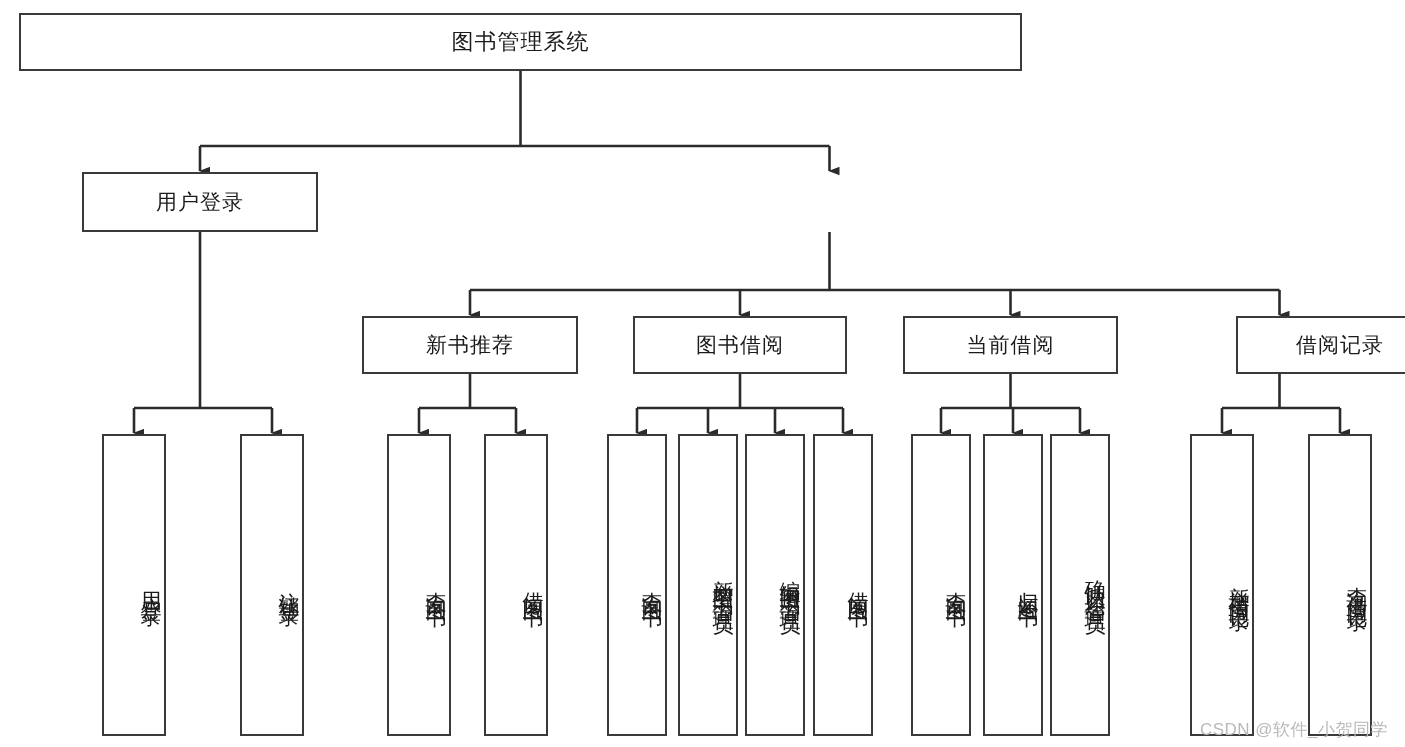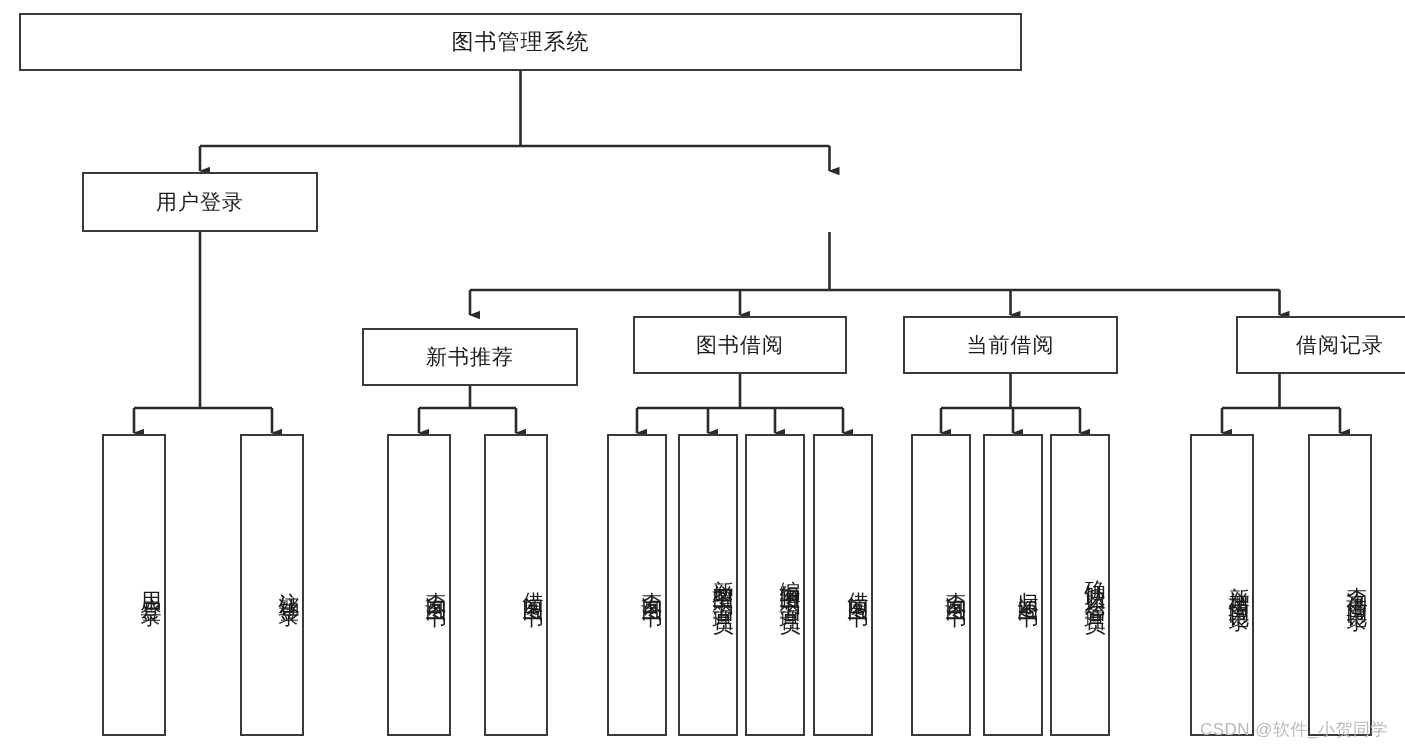--- a/index.html
+++ b/index.html
@@ -117,21 +117,21 @@
   </svg>
 
   <div class="node h root" style="left: 19px; top: 13px; width: 1003px; height: 58px;">
     <span class="label">图书管理系统</span>
   </div>
 
   <div class="node h" style="left: 82px; top: 172px; width: 236px; height: 60px;">
     <span class="label">用户登录</span>
   </div>
 
-  <div class="node h" style="left: 362px; top: 328px; width: 216px; height: 58px;">
+  <div class="node h" style="left: 362px; top: 316px; width: 216px; height: 58px;">
     <span class="label">新书推荐</span>
   </div>
   <div class="node h" style="left: 633px; top: 316px; width: 214px; height: 58px;">
     <span class="label">图书借阅</span>
   </div>
   <div class="node h" style="left: 903px; top: 316px; width: 215px; height: 58px;">
     <span class="label">当前借阅</span>
   </div>
   <div class="node h" style="left: 1236px; top: 316px; width: 208px; height: 58px;">
     <span class="label">借阅记录</span>

